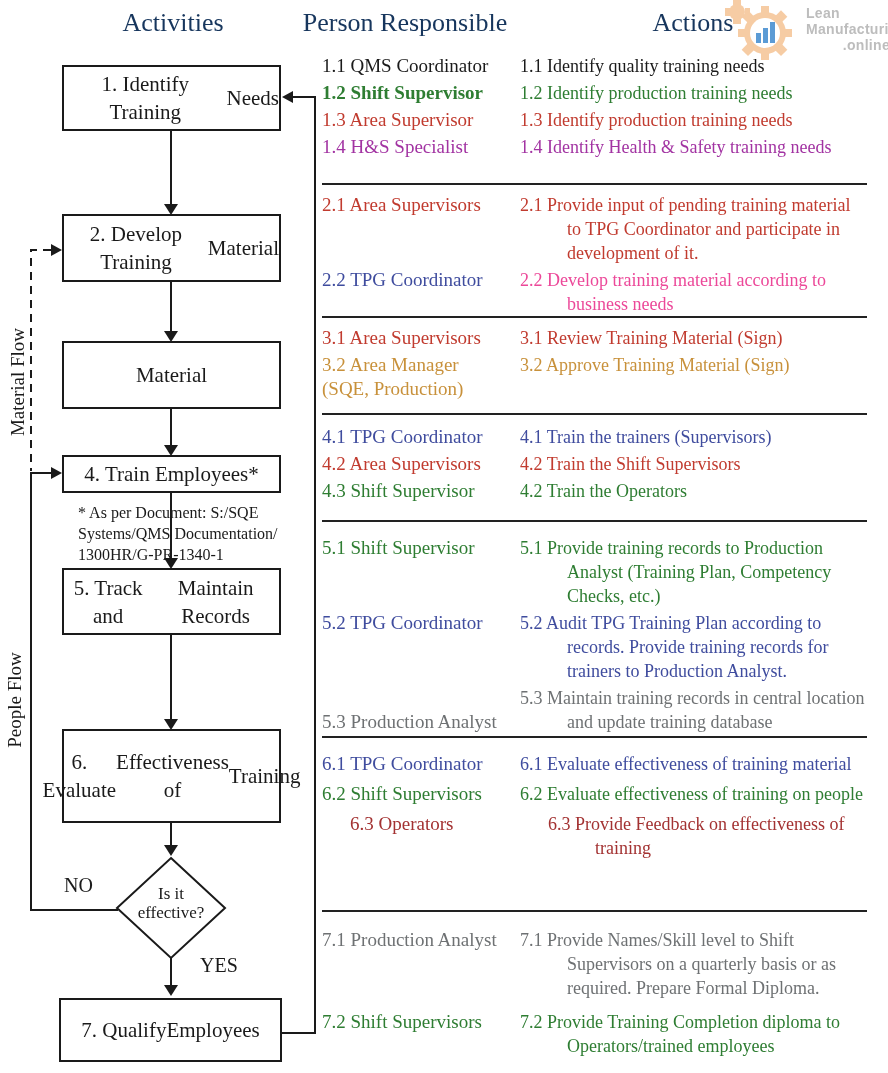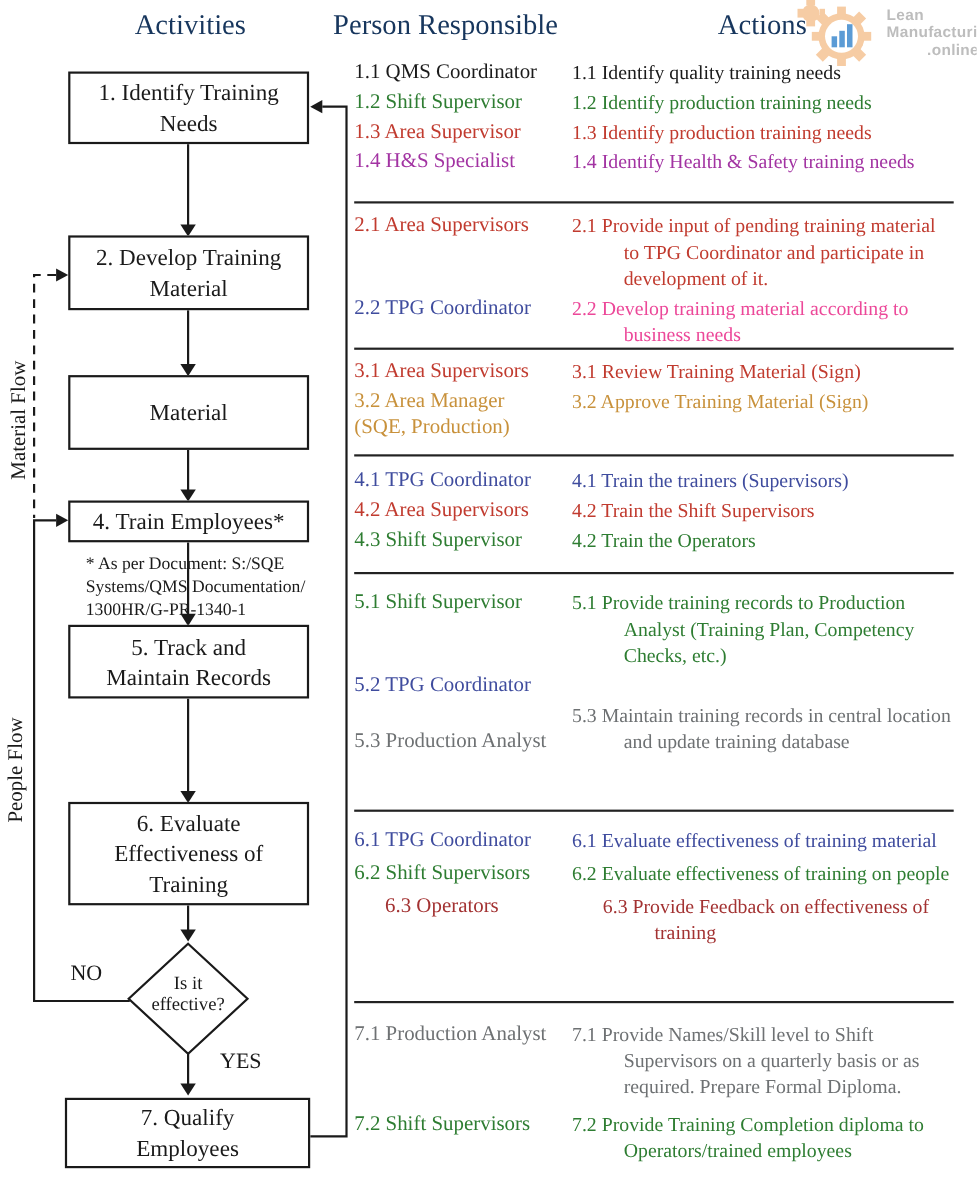--- a/index.html
+++ b/index.html
@@ -10,21 +10,21 @@
               color:#17365D;white-space:nowrap;}
   
   #logo{position:absolute;top:0;right:0;width:180px;height:64px;}
   #logo svg{position:absolute;left:0;top:0;}
   .logo-text{position:absolute;left:98px;top:5px;width:84px;
              font-family:"Liberation Sans","DejaVu Sans",sans-serif;
              font-size:14px;font-weight:600;color:#bdbdbd;line-height:16px;letter-spacing:.3px;}
   .logo-text .l3{text-align:right;}
   
   .fbox{position:absolute;left:62px;width:219px;border:2px solid #1a1a1a;background:#fff;
-        display:flex;flex-direction:column;align-items:center;justify-content:center;
+        display:flex;align-items:center;justify-content:center;
         text-align:center;font-size:21px;line-height:28px;box-sizing:border-box;z-index:3;}
   .fbox span{display:block;}
   #box1{top:65px;height:66px;}
   #box2{top:214px;height:68px;}
   #box3{top:341px;height:68px;}
   #box4{top:455px;height:38px;}
   #box5{top:568px;height:67px;}
   #box6{top:729px;height:94px;}
   #box7{top:998px;height:64px;left:59px;width:223px;}
   
@@ -175,21 +175,21 @@
   </div>
 
   <div id="sections">
 
     <section class="sec s1 rule">
       <div class="row">
         <div class="person" style="color: rgb(26, 26, 26);">1.1 QMS Coordinator</div>
         <div class="action" style="color: rgb(26, 26, 26);">1.1 Identify quality training needs</div>
       </div>
       <div class="row">
-        <div class="person" style="color: rgb(46, 125, 50);">1.2 Shift Supervisor</div>
+        <div class="person" style="color: rgb(46, 125, 50); font-weight: bold;">1.2 Shift Supervisor</div>
         <div class="action" style="color: rgb(46, 125, 50);">1.2 Identify production training needs</div>
       </div>
       <div class="row">
         <div class="person" style="color: rgb(193, 59, 47);">1.3 Area Supervisor</div>
         <div class="action" style="color: rgb(193, 59, 47);">1.3 Identify production training needs</div>
       </div>
       <div class="row">
         <div class="person" style="color: rgb(162, 51, 162);">1.4 H&amp;S Specialist</div>
         <div class="action" style="color: rgb(162, 51, 162);">1.4 Identify Health &amp; Safety training needs</div>
       </div>
@@ -232,20 +232,21 @@
       </div>
     </section>
 
     <section class="sec s5 rule">
       <div class="row">
         <div class="person" style="color: rgb(46, 125, 50);">5.1 Shift Supervisor</div>
         <div class="action" style="color: rgb(46, 125, 50);">5.1 Provide training records to Production Analyst (Training Plan, Competency Checks, etc.)</div>
       </div>
       <div class="row">
         <div class="person" style="color: rgb(63, 76, 158);">5.2 TPG Coordinator</div>
+        <div class="action" style="color: rgb(63, 76, 158);">5.2 Audit TPG Training Plan according to records. Provide training records for trainers to Production Analyst.</div>
       </div>
       <div class="row">
         <div class="person" style="color: rgb(110, 113, 115); margin-top: 24px;">5.3 Production Analyst</div>
         <div class="action" style="color: rgb(110, 113, 115);">5.3 Maintain training records in central location and update training database</div>
       </div>
     </section>
 
     <section class="sec s6 rule">
       <div class="row">
         <div class="person" style="color: rgb(63, 76, 158);">6.1 TPG Coordinator</div>

